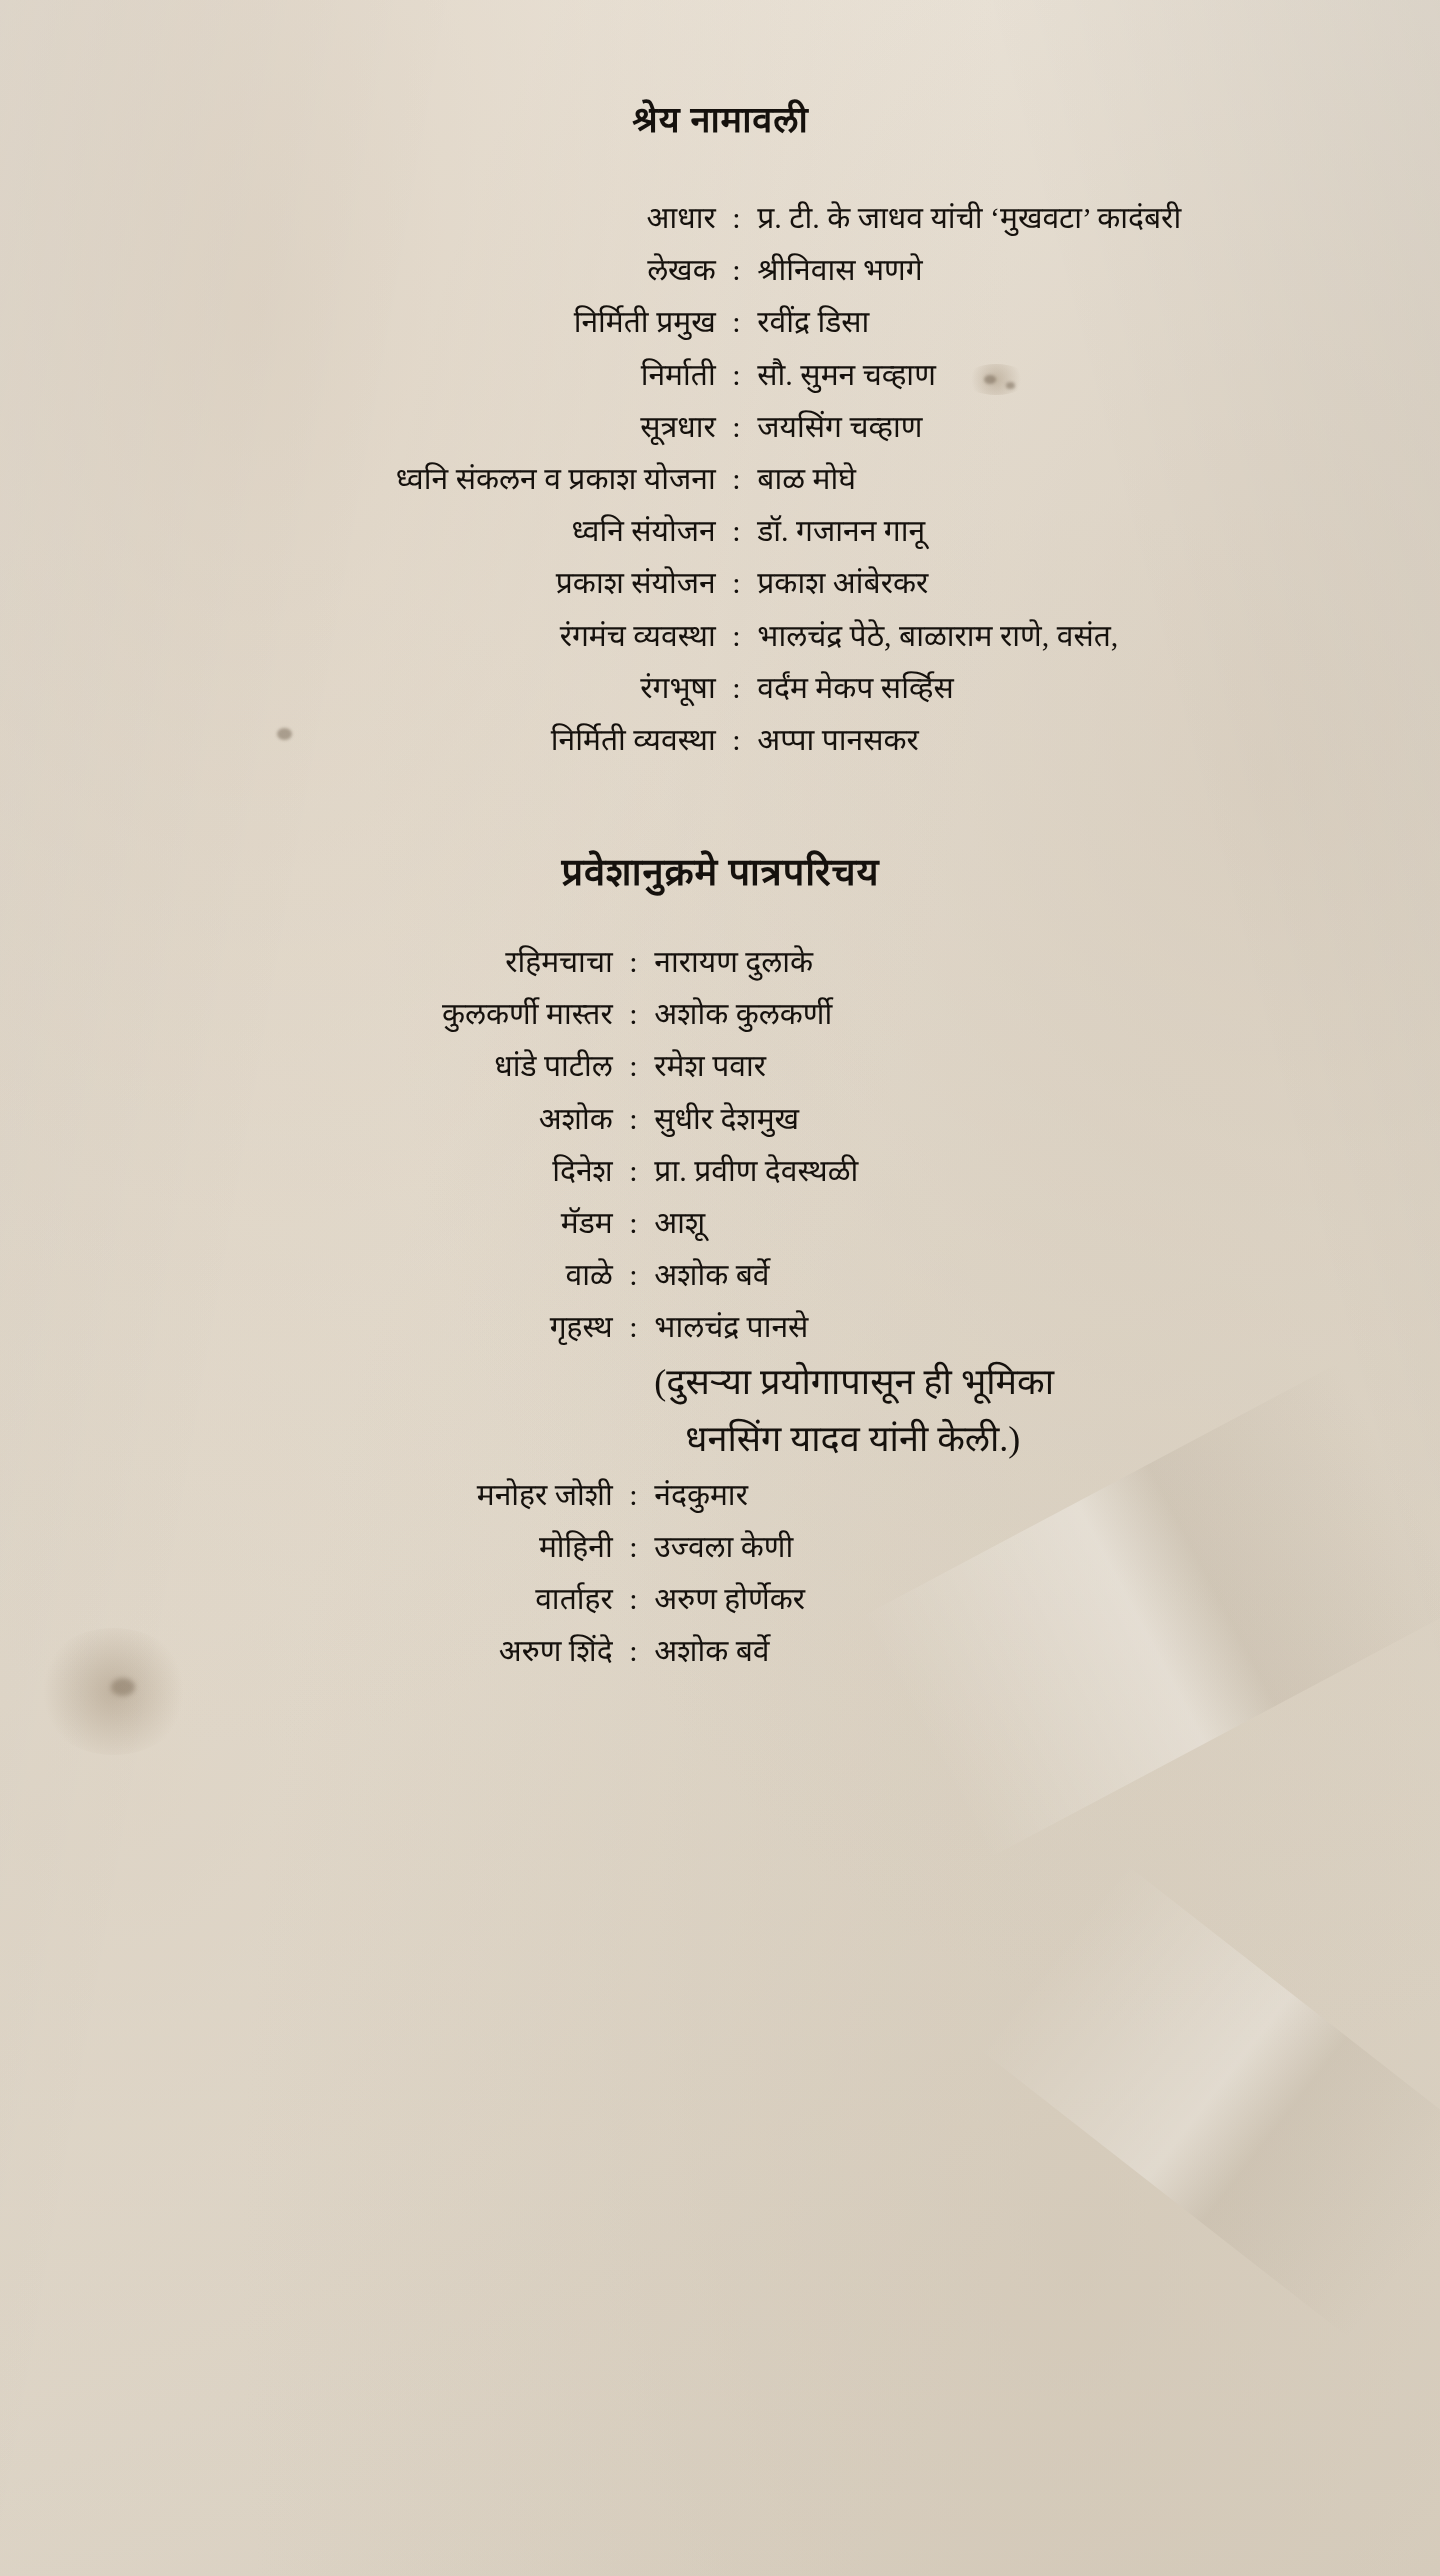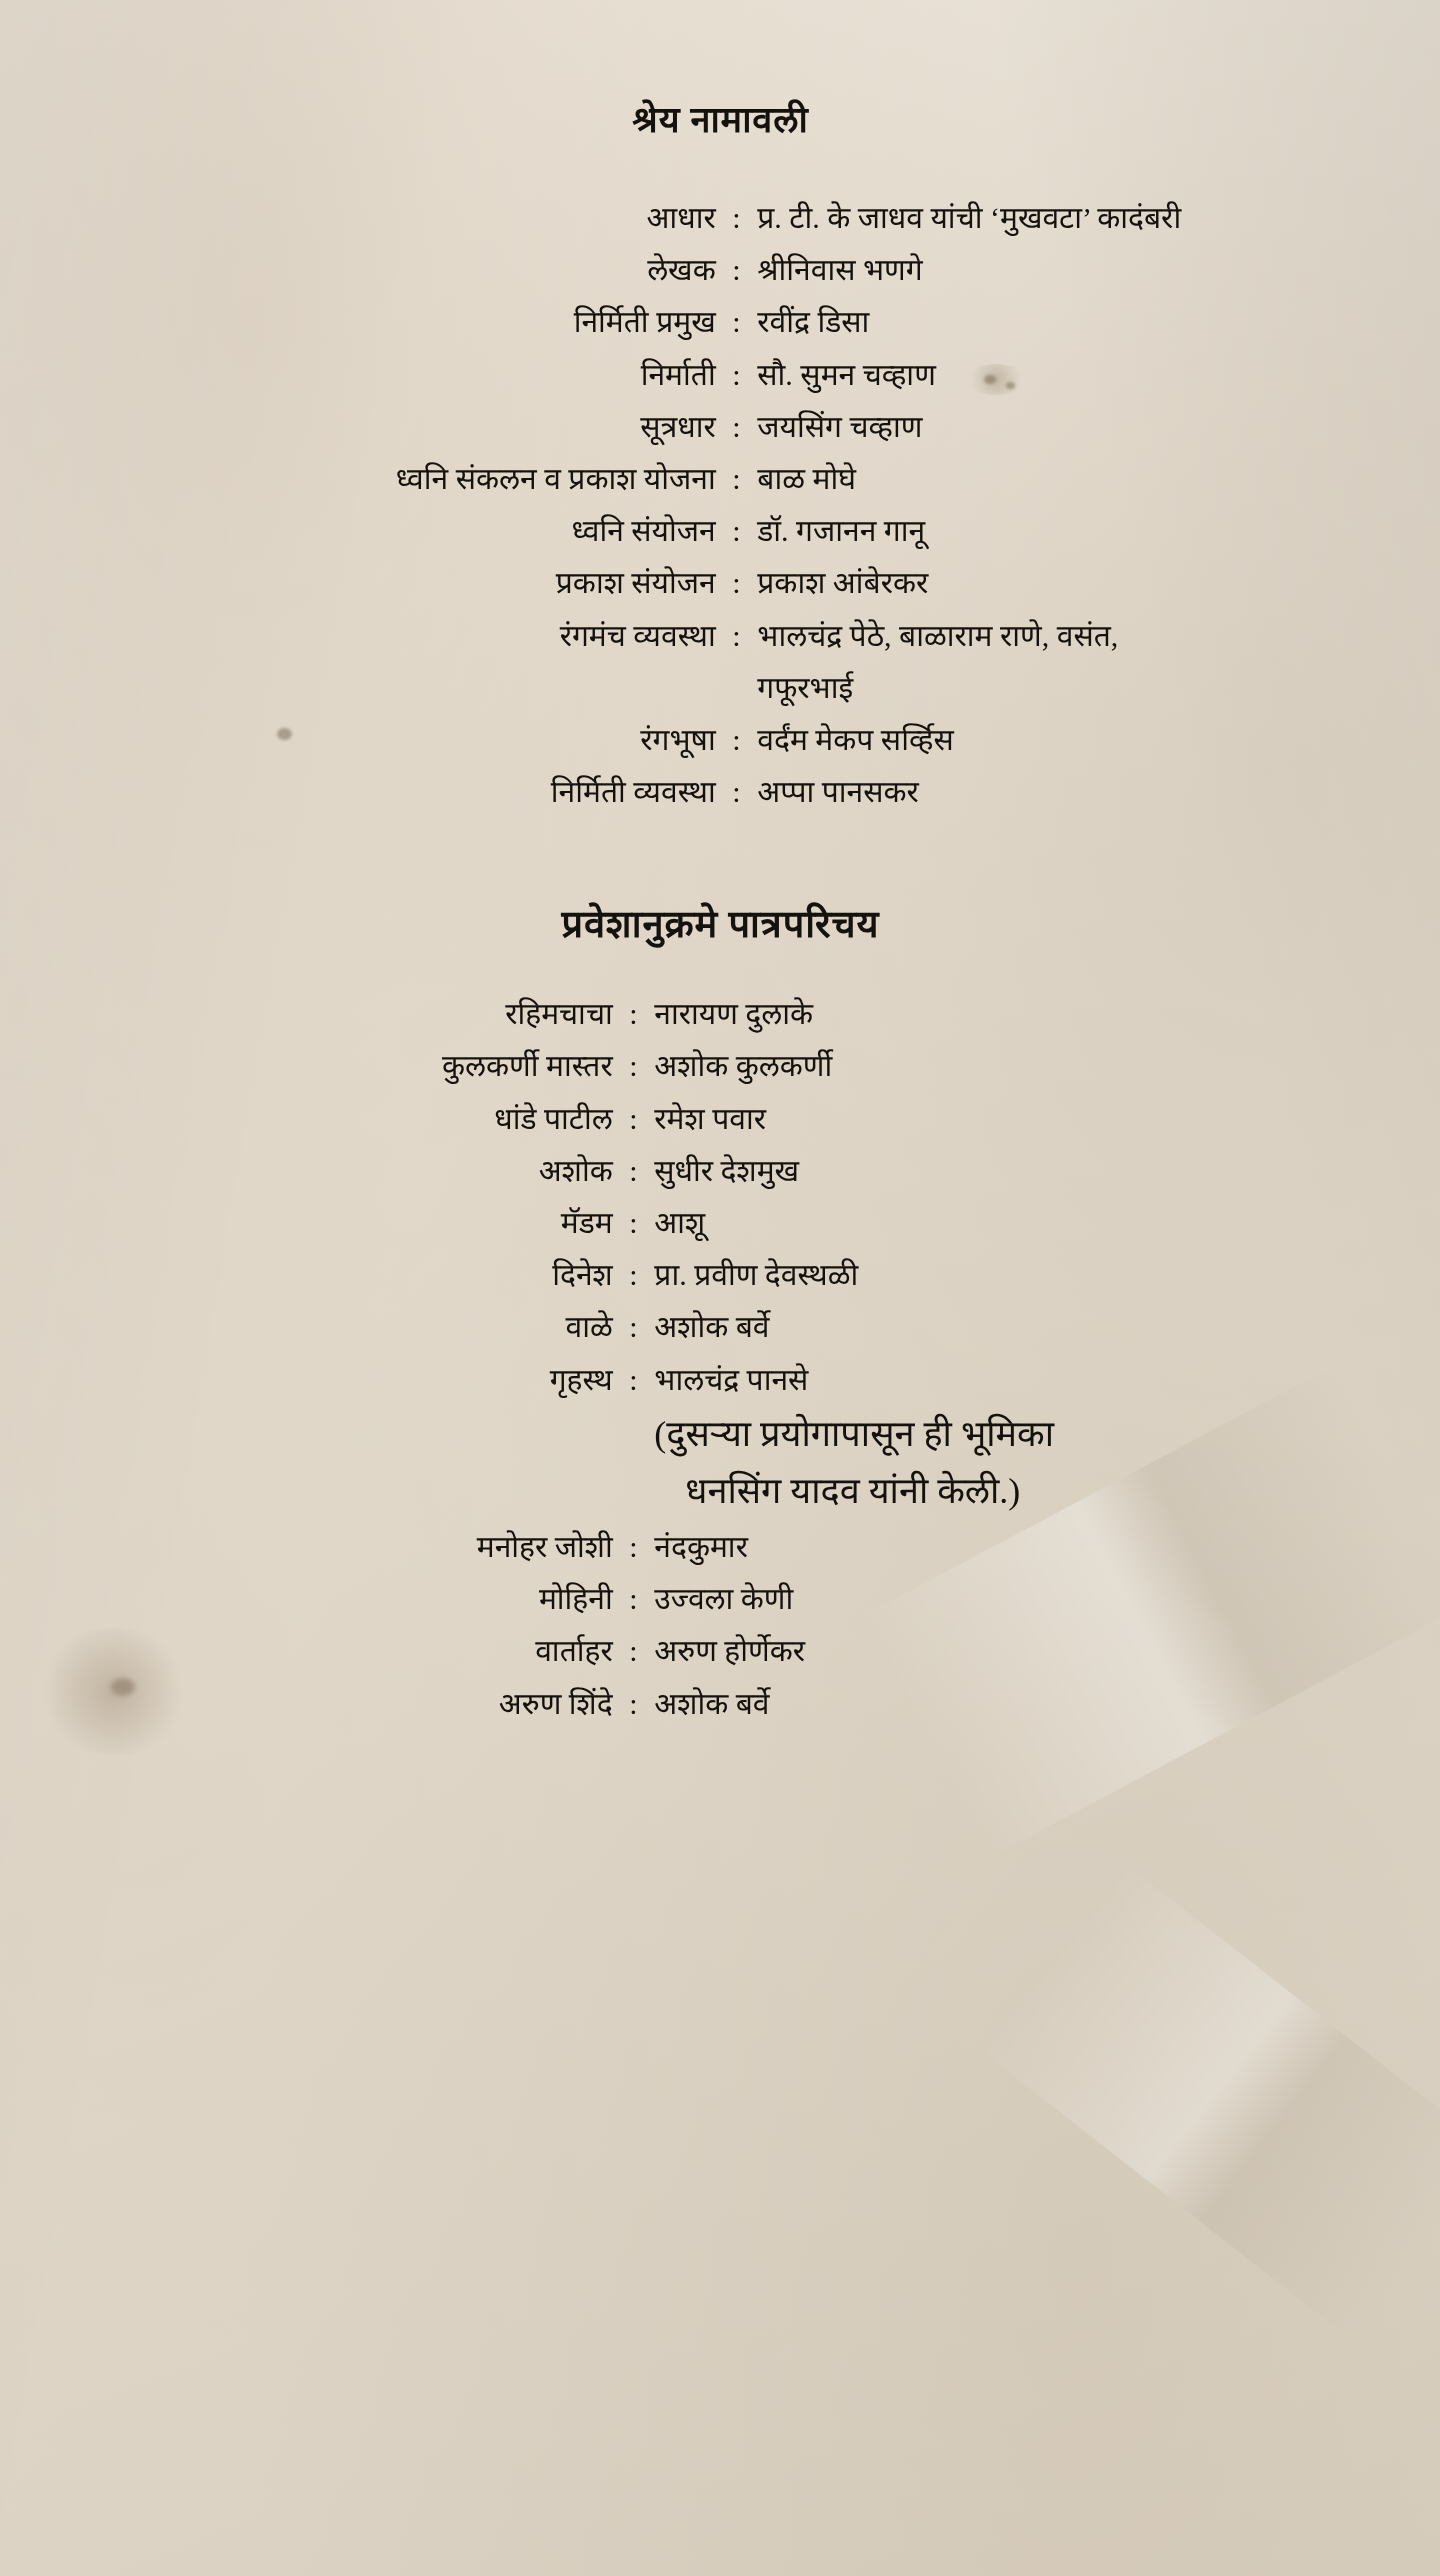--- a/index.html
+++ b/index.html
@@ -213,21 +213,20 @@
 
       <div class="cred-row">
         <span class="cred-role">रंगमंच व्यवस्था</span>
         <span class="cred-sep">:</span>
         <span class="cred-name">भालचंद्र पेठे, बाळाराम राणे, वसंत,</span>
       </div>
 
       <div class="cred-row cred-cont">
         <span class="cred-role"></span>
         <span class="cred-sep"></span>
-        <span class="cred-name">गफूरभाई</span>
       </div>
 
       <div class="cred-row">
         <span class="cred-role">रंगभूषा</span>
         <span class="cred-sep">:</span>
         <span class="cred-name">वर्दंम मेकप सर्व्हिस</span>
       </div>
 
       <div class="cred-row">
         <span class="cred-role">निर्मिती व्यवस्था</span>
@@ -262,29 +261,29 @@
         <span class="cred-name">रमेश पवार</span>
       </div>
 
       <div class="cred-row">
         <span class="cred-role">अशोक</span>
         <span class="cred-sep">:</span>
         <span class="cred-name">सुधीर देशमुख</span>
       </div>
 
       <div class="cred-row">
+        <span class="cred-role">दिनेश</span>
+        <span class="cred-sep">:</span>
+        <span class="cred-name">प्रा. प्रवीण देवस्थळी</span>
+      </div>
+
+      <div class="cred-row">
         <span class="cred-role">मॅडम</span>
         <span class="cred-sep">:</span>
         <span class="cred-name">आशू</span>
-      </div>
-
-      <div class="cred-row">
-        <span class="cred-role">दिनेश</span>
-        <span class="cred-sep">:</span>
-        <span class="cred-name">प्रा. प्रवीण देवस्थळी</span>
       </div>
 
       <div class="cred-row">
         <span class="cred-role">वाळे</span>
         <span class="cred-sep">:</span>
         <span class="cred-name">अशोक बर्वे</span>
       </div>
 
       <div class="cred-row">
         <span class="cred-role">गृहस्थ</span>

